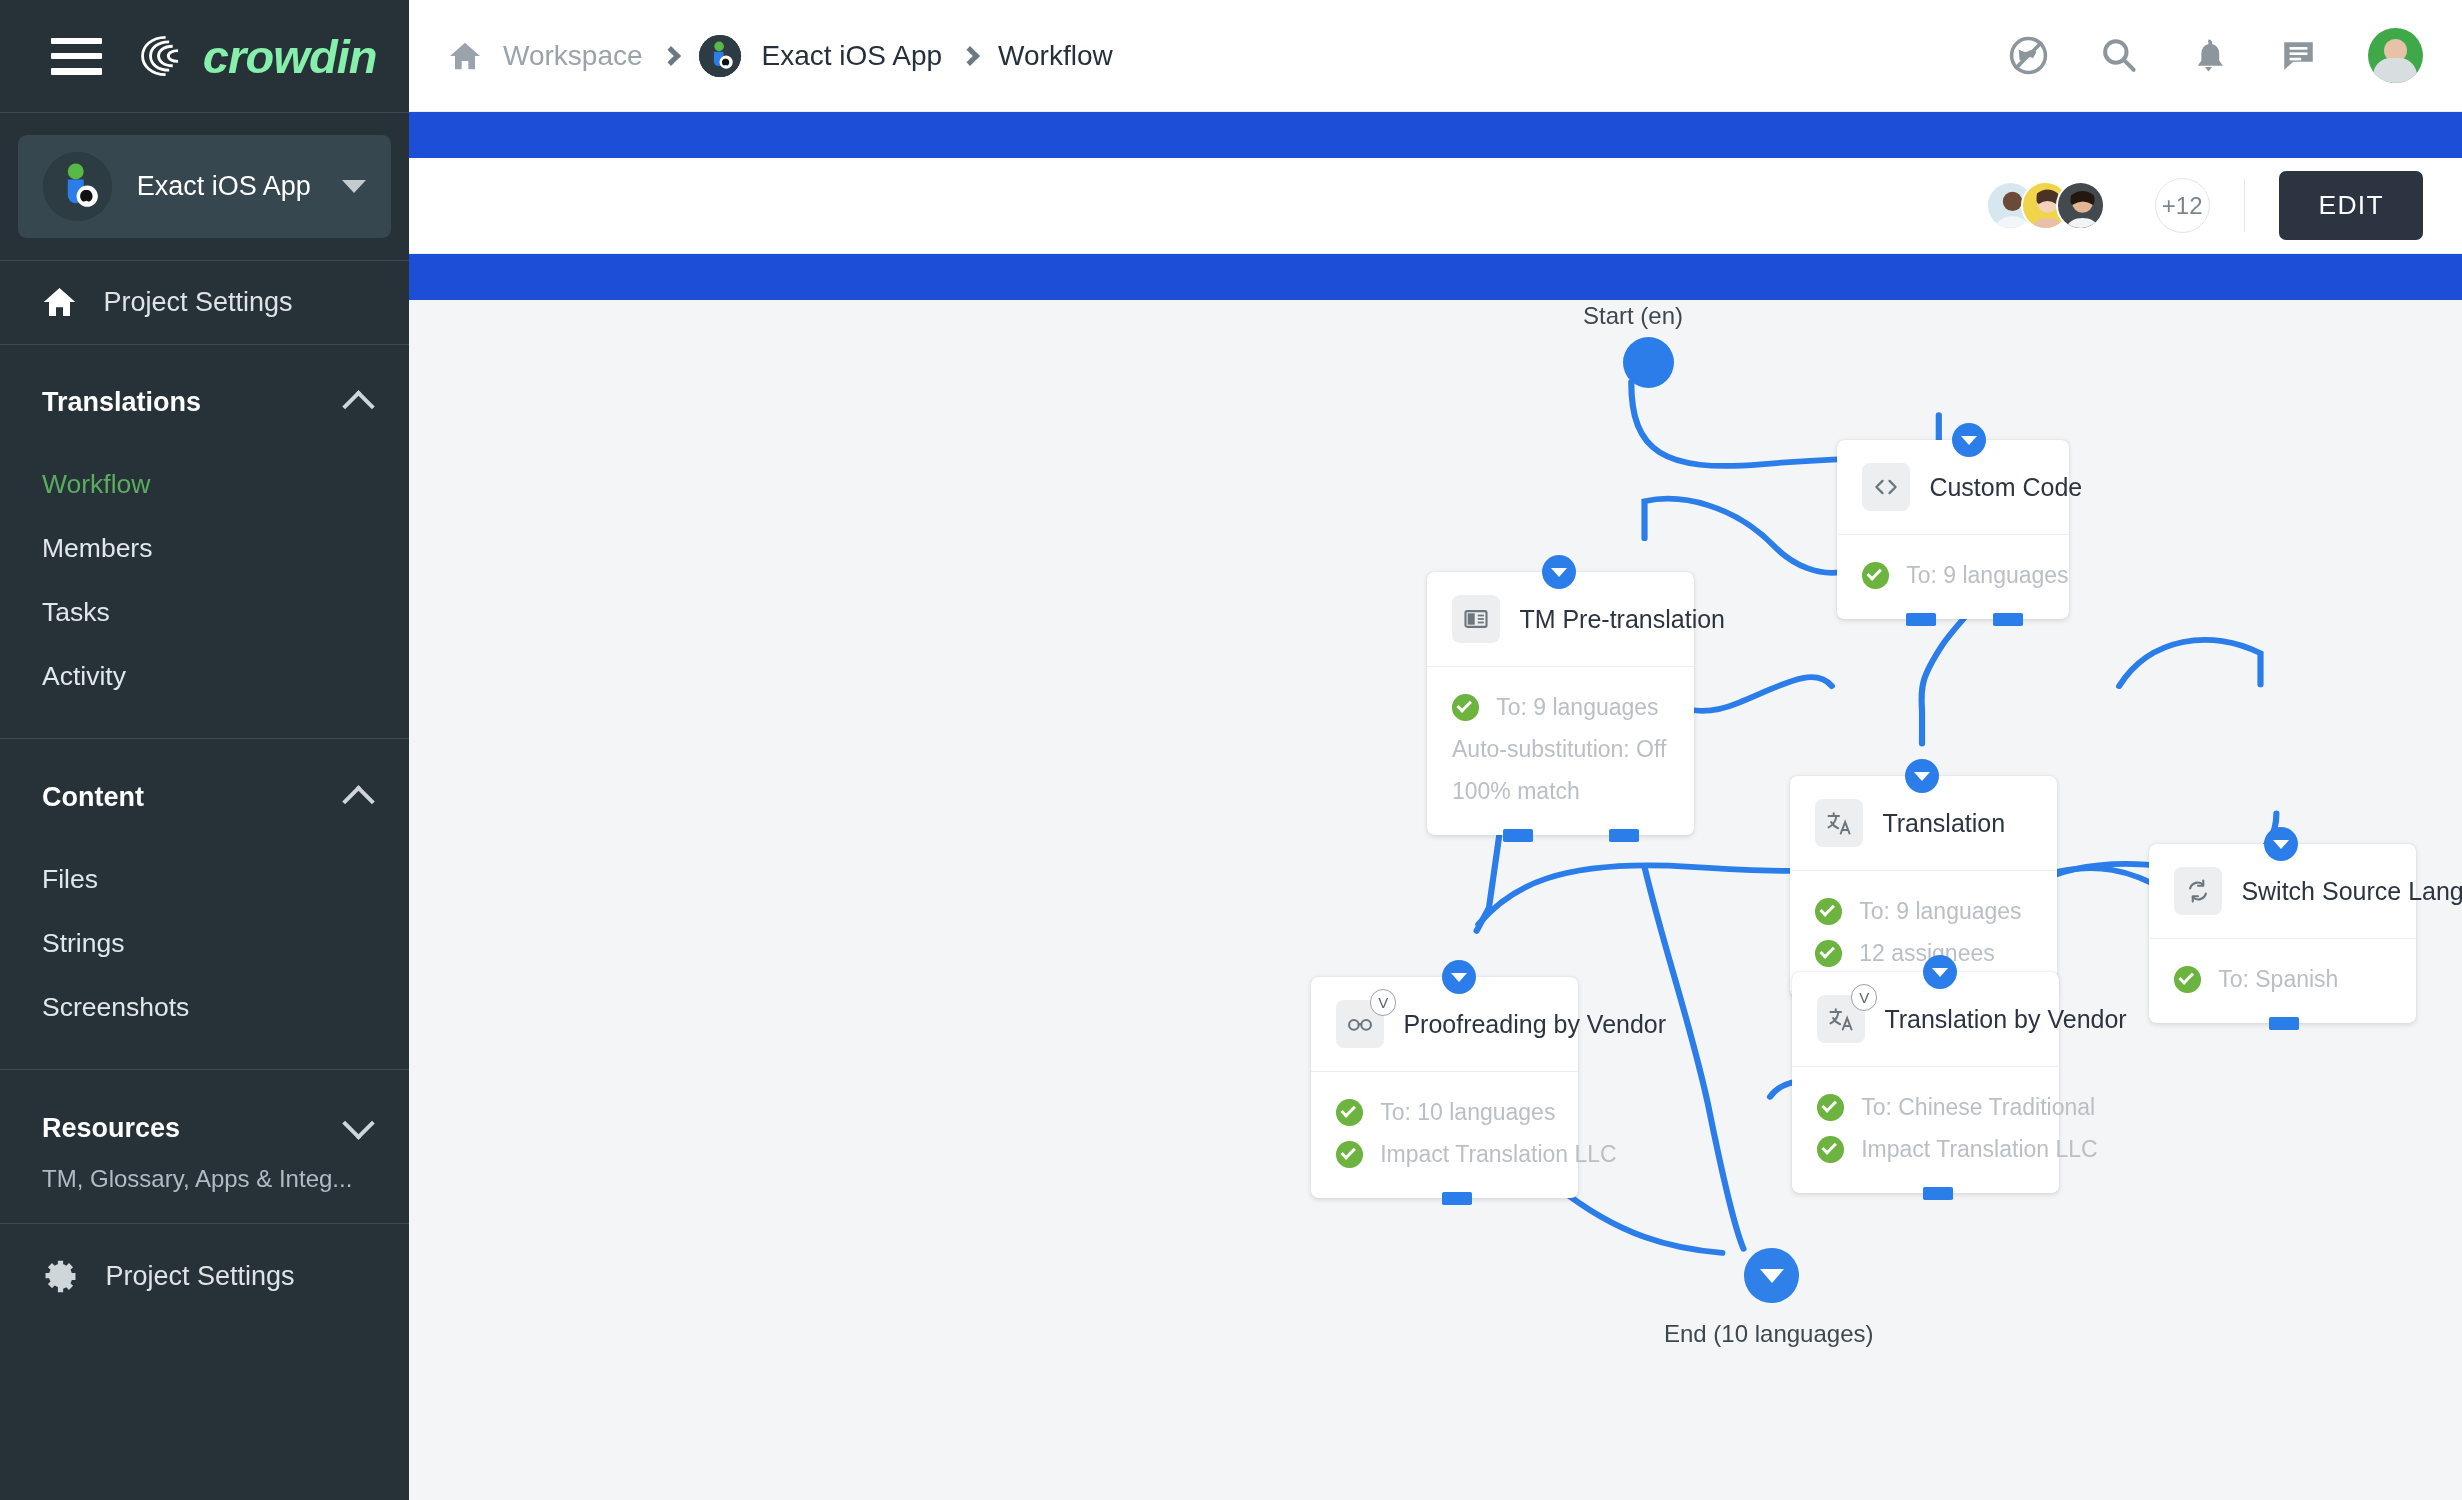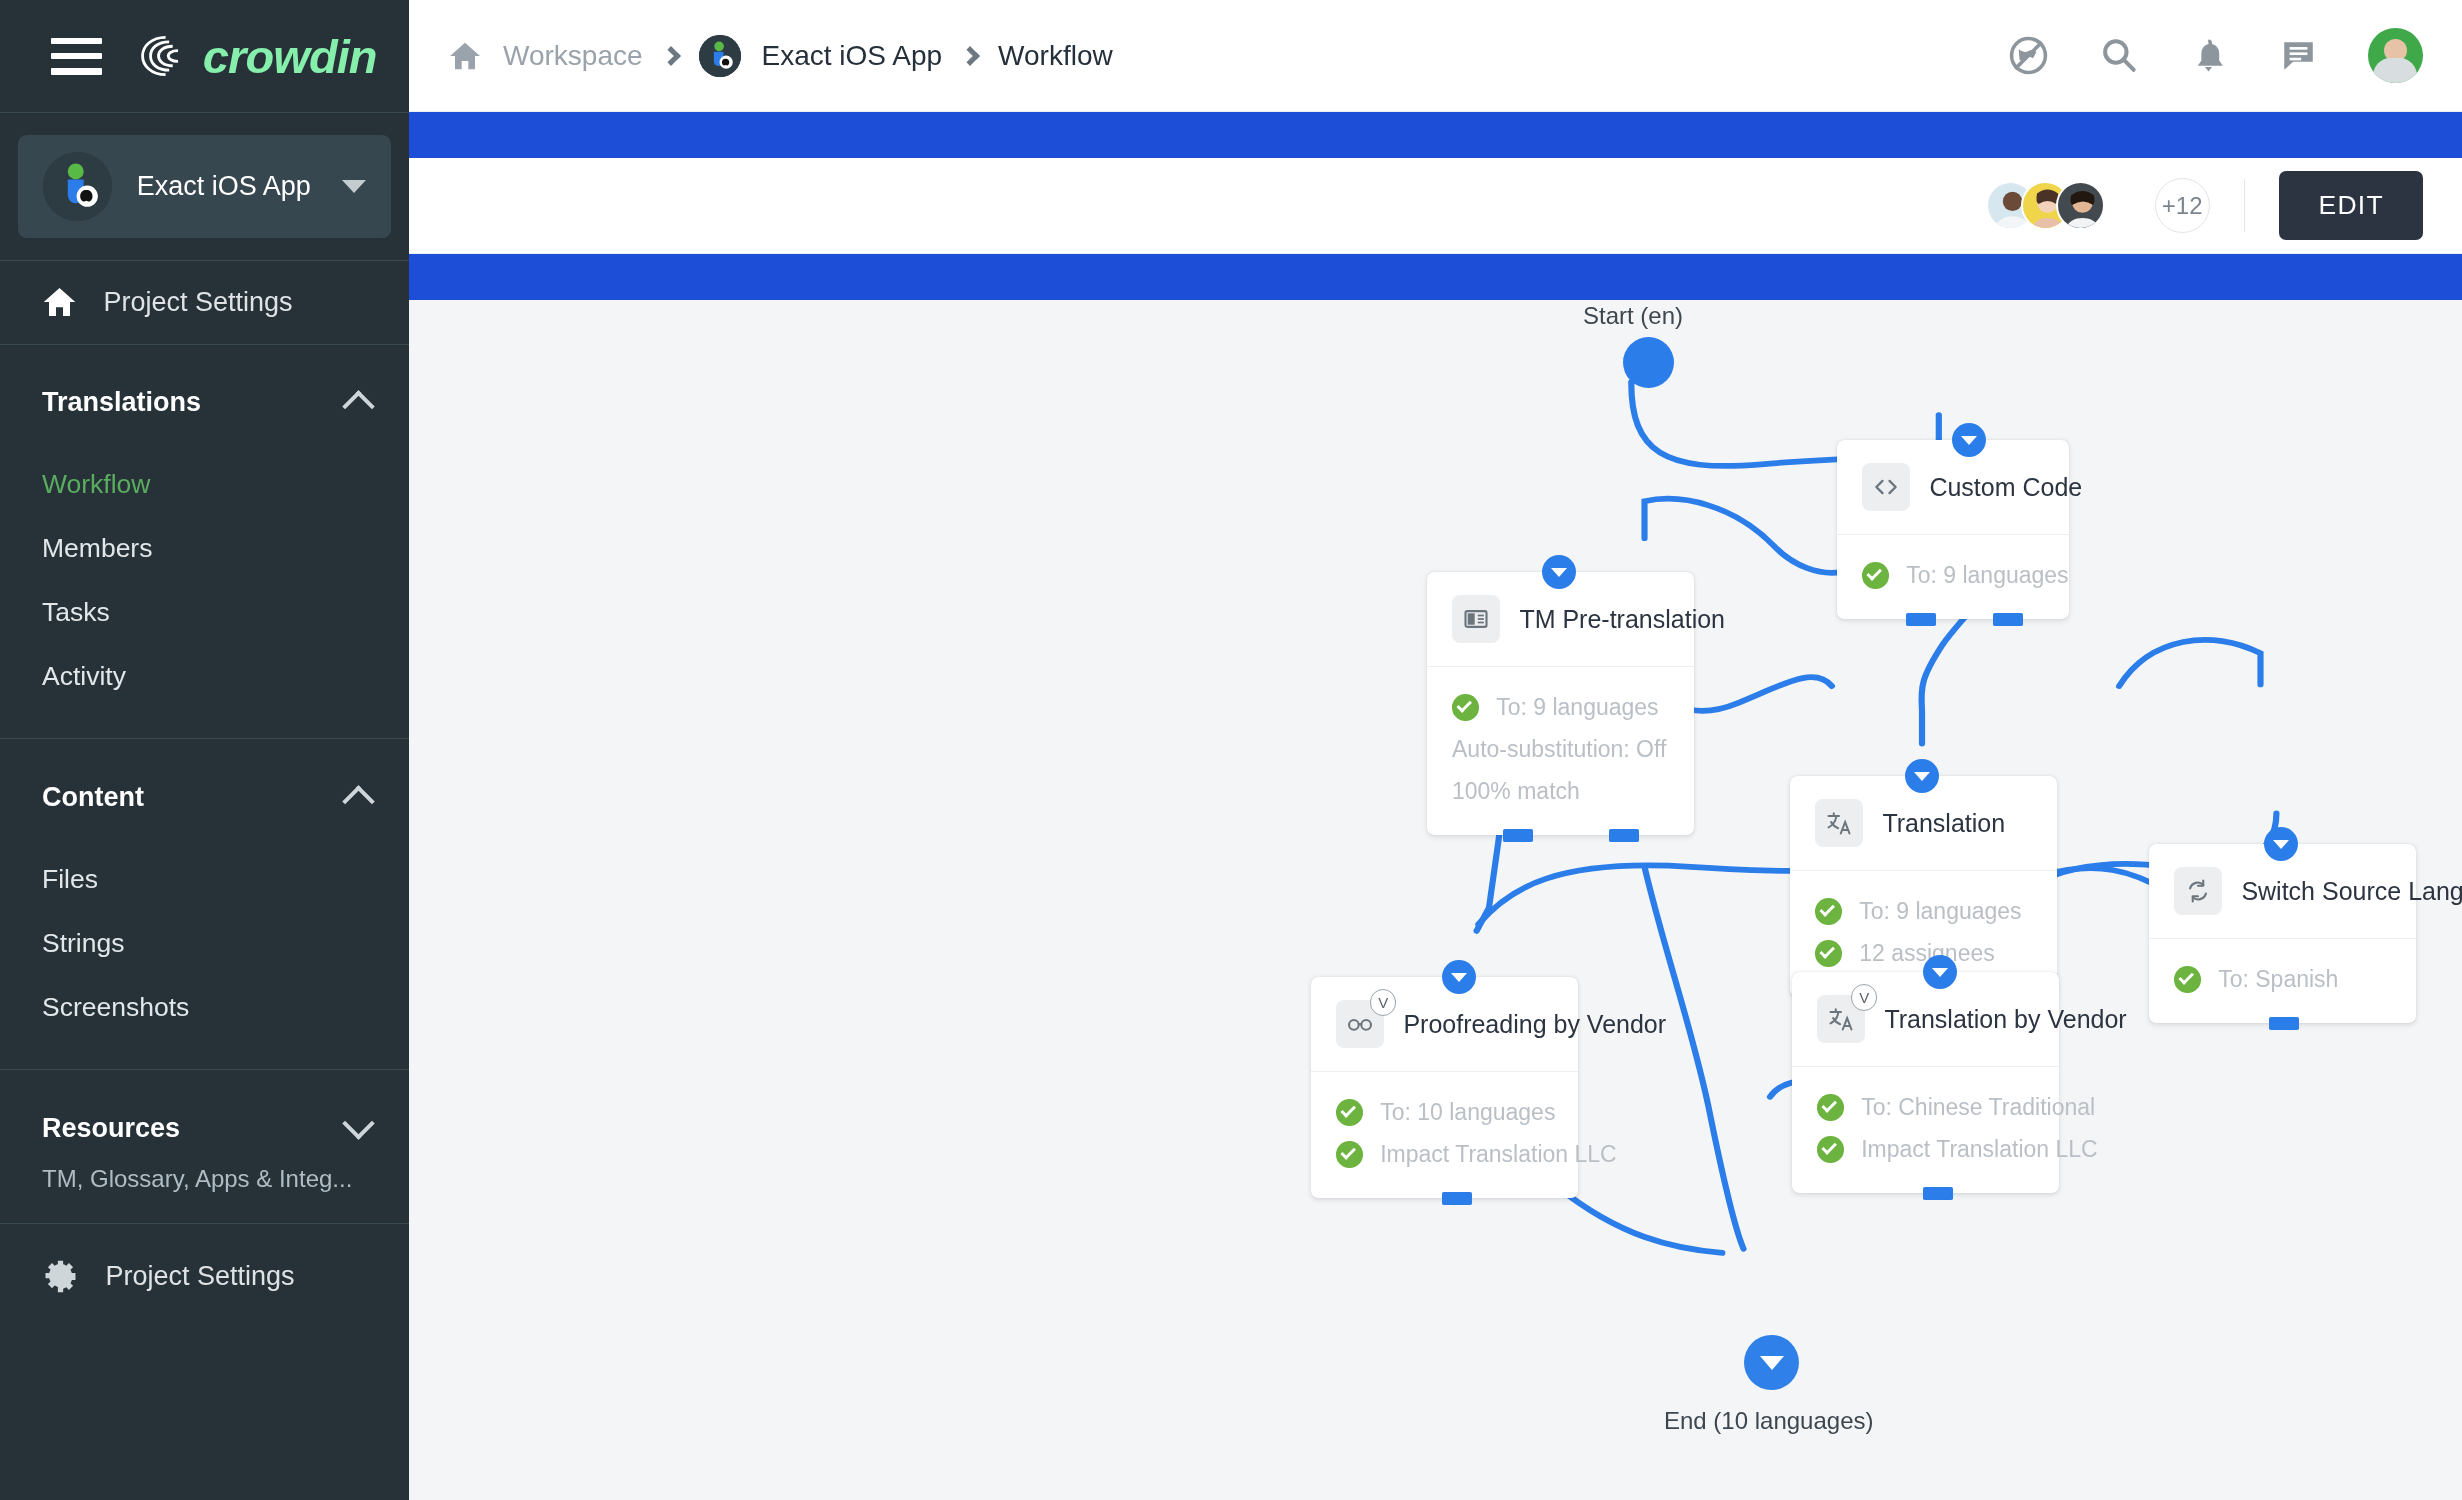--- a/index.html
+++ b/index.html
@@ -528,21 +528,21 @@
             <span class="node-line-text">To: Chinese Traditional</span>
           </div>
           <div class="node-line">
             <span class="tick"></span>
             <span class="node-line-text">Impact Translation LLC</span>
           </div>
         </div>
         <span class="port" style="left:131px; bottom:-6.2px;"></span>
       </div>
 
-      <div class="start-node" style="left:1335px; top:1035px;">
+      <div class="start-node" style="left:1335px; top:948px;">
         <div class="end-circle">
           <span class="end-tri"></span>
         </div>
         <div class="start-label" style="left:-80px; top:72px;">End (10 languages)</div>
       </div>
 
     </div>
   </div>
 </div>
 

